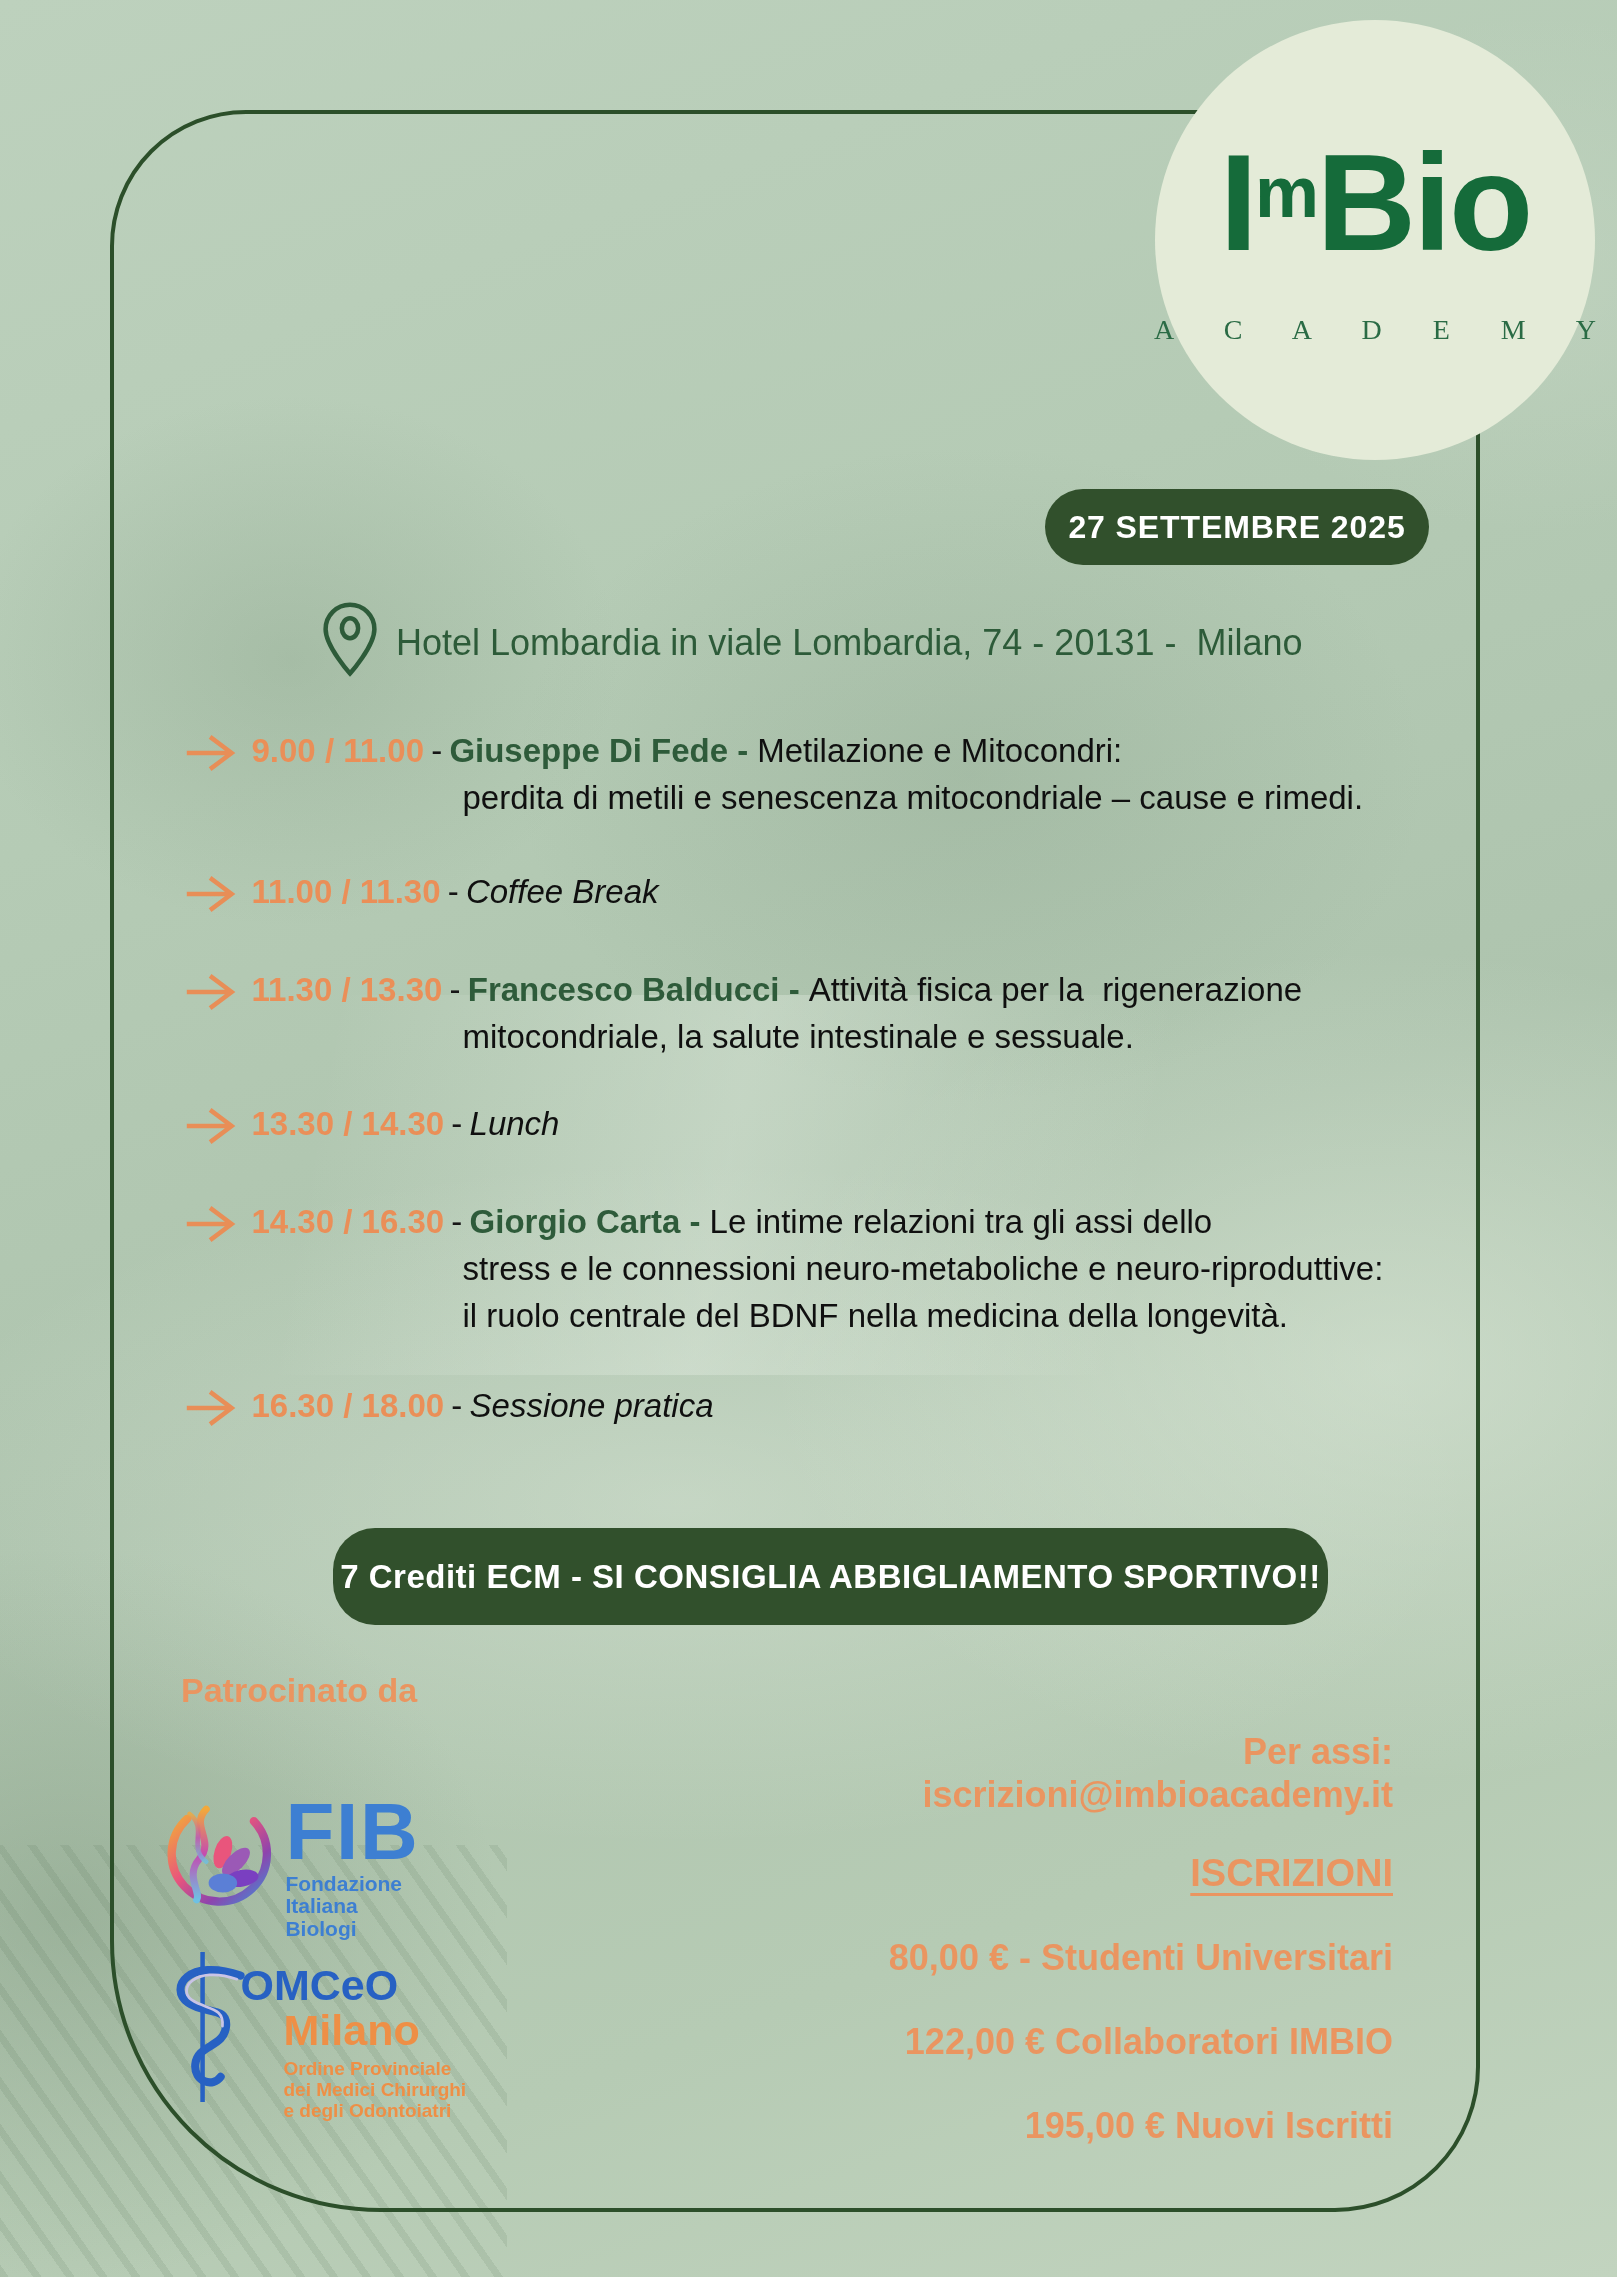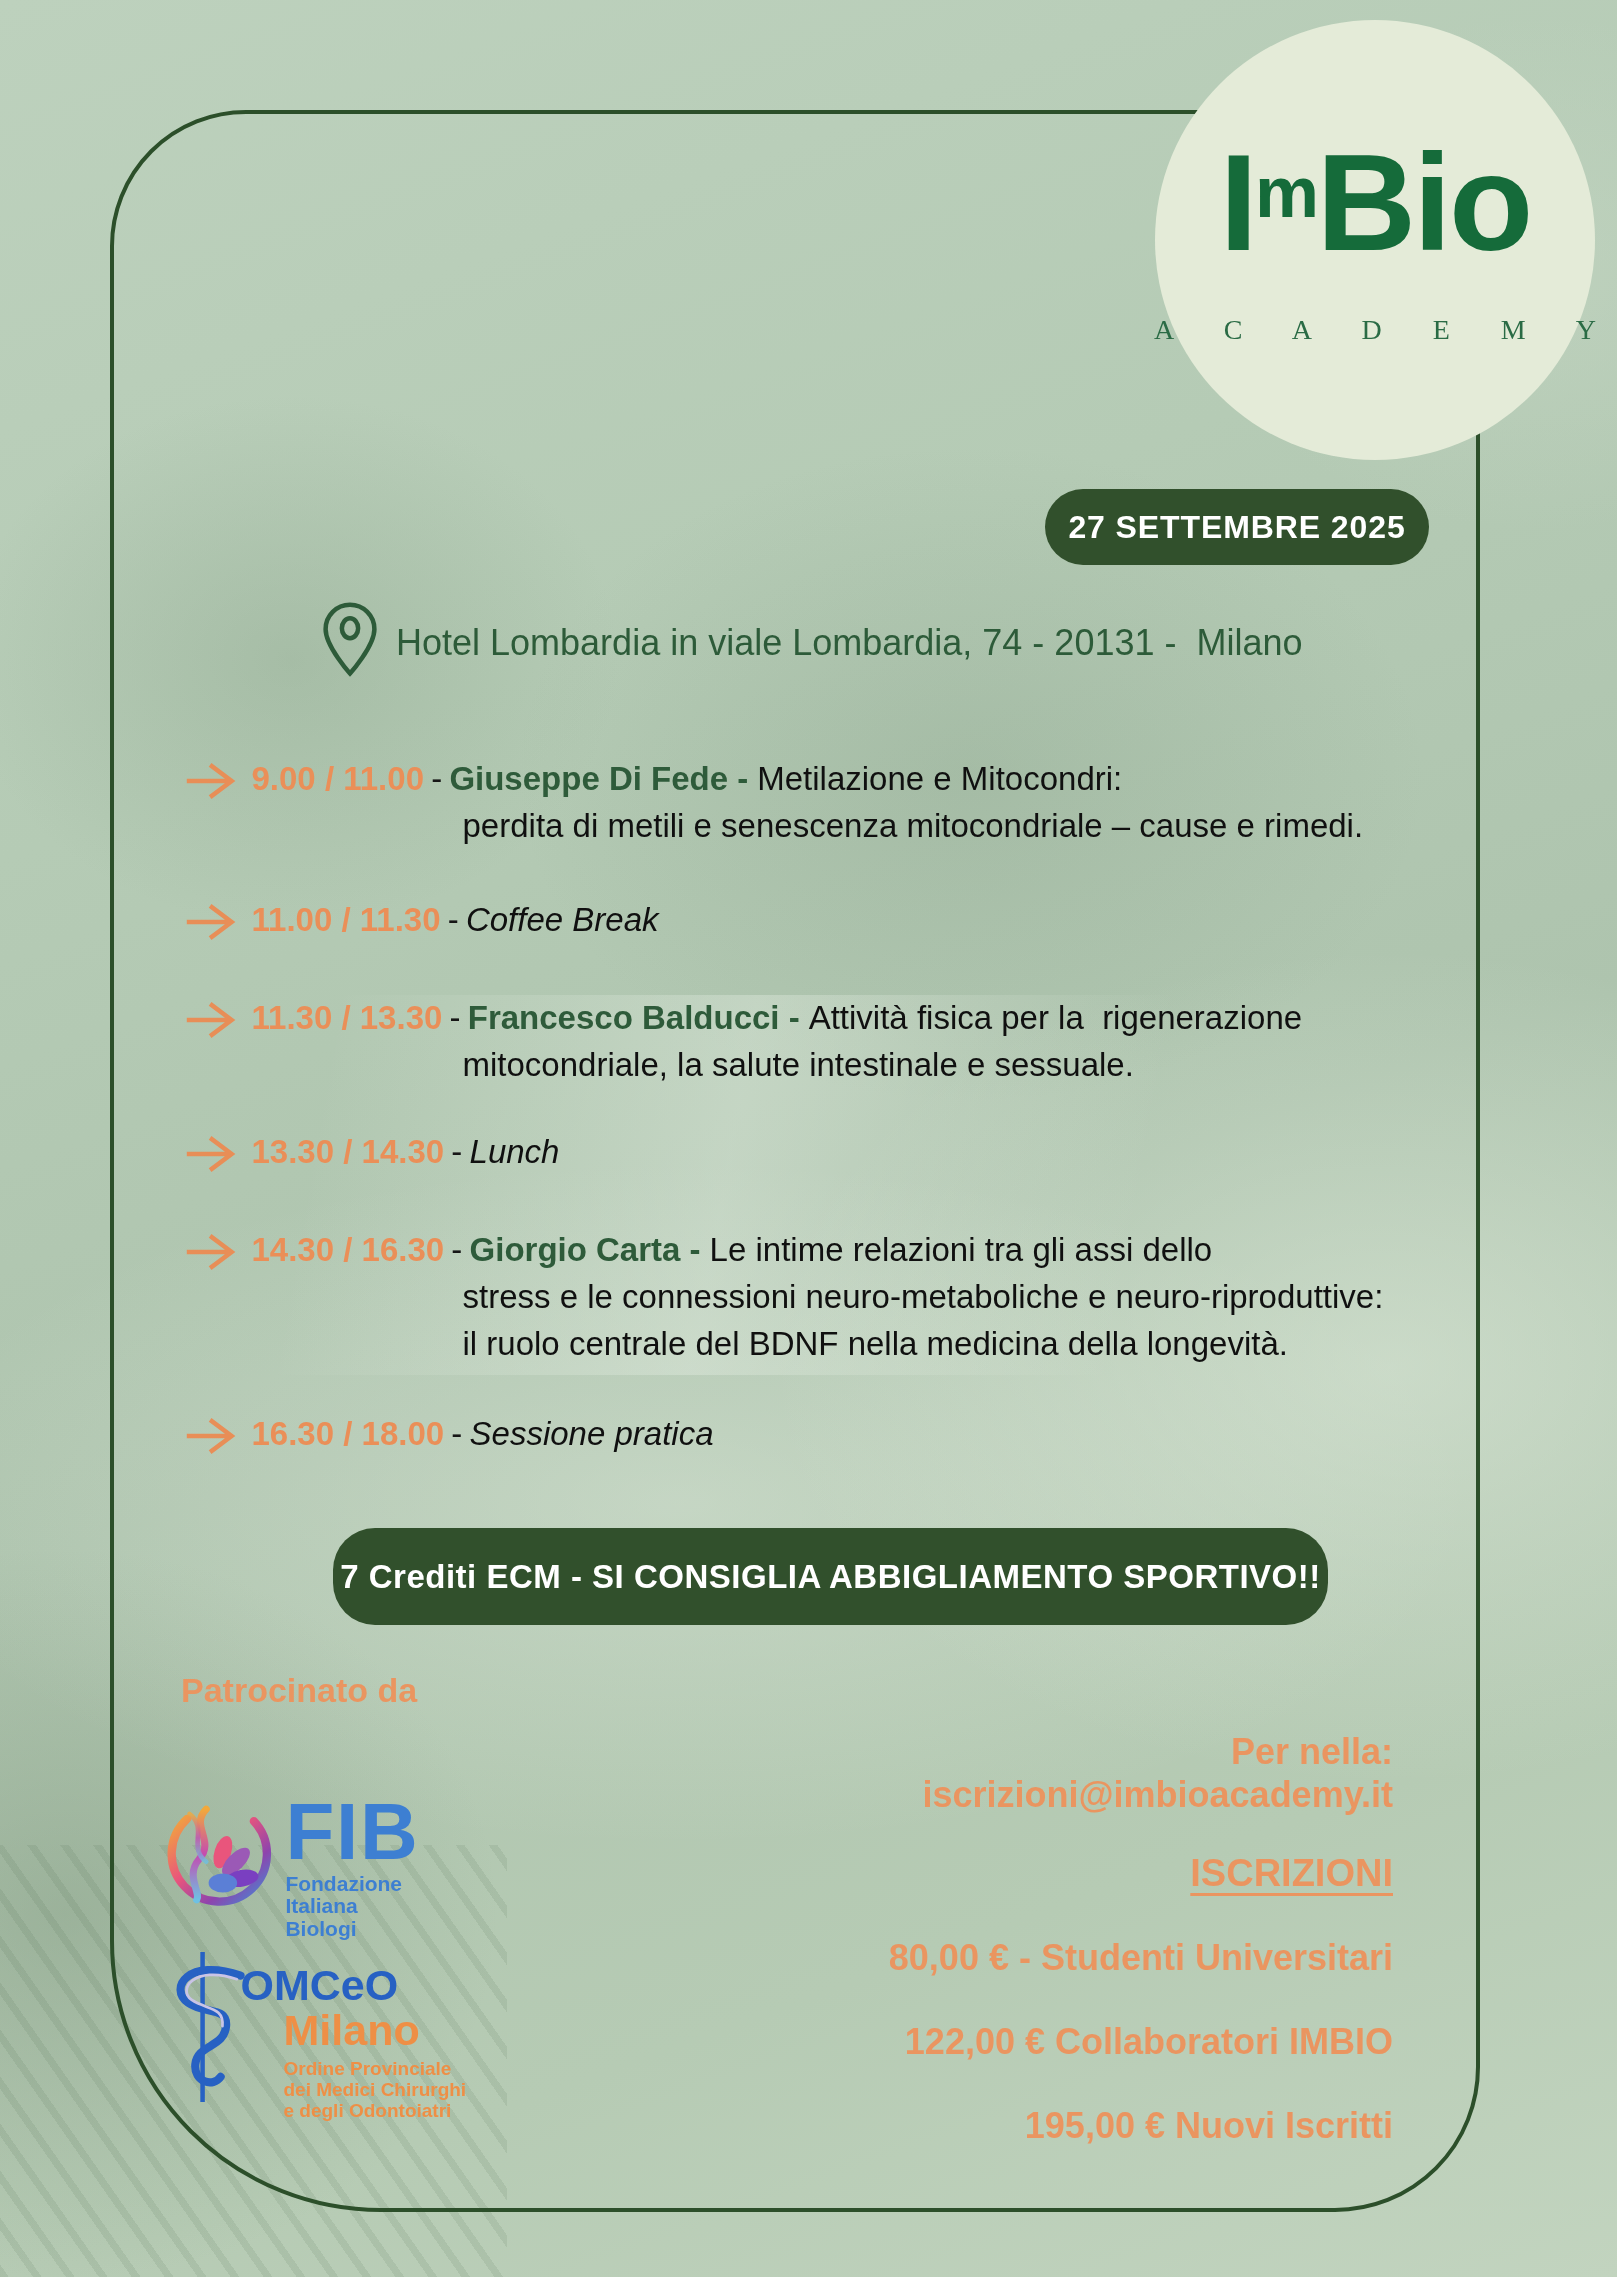--- a/index.html
+++ b/index.html
@@ -65,21 +65,21 @@
     position:absolute;left:1045px;top:489px;width:384px;height:76px;border-radius:38px;
     background:#31502C;display:flex;align-items:center;justify-content:center;
     color:#ffffff;font-weight:bold;font-size:32px;letter-spacing:0.9px;white-space:nowrap;
   }
 
   
   .location{position:absolute;left:322px;top:601px;display:flex;align-items:center;gap:18px;}
   .location .loc-text{color:#2D5B39;font-size:36px;padding-top:5.4px;white-space:nowrap;}
 
   
-  .schedule{position:absolute;left:185px;top:755px;width:1266px;}
+  .schedule{position:absolute;left:185px;top:727px;width:1266px;}
   .sched-row{display:flex;align-items:flex-start;}
   .sched-row .arrow{flex:0 0 auto;margin:7.2px 14.5px 0 0;}
   .sched-text{font-size:33px;line-height:47px;color:#101010;}
   .sched-text .time{color:#EA8F58;font-weight:bold;}
   .sched-text .sep{color:#161616;margin:0 7.2px;}
   .sched-text .speaker{color:#2E5B3A;font-weight:bold;margin-right:9px;}
   .sched-text .ital{font-style:italic;}
   .sched-text span:empty{display:none;}
   .cont{padding-left:211px;}
   .cont:empty{display:none;}
@@ -254,21 +254,21 @@
         <div class="omceo-city">Milano</div>
         <div class="omceo-small">
           <div>Ordine Provinciale</div>
           <div>dei Medici Chirurghi</div>
           <div>e degli Odontoiatri</div>
         </div>
       </div>
     </div>
 
     <div class="info">
-      <div class="per-info">Per nella:</div>
+      <div class="per-info">Per assi:</div>
       <div class="email">iscrizioni@imbioacademy.it</div>
       <div><span class="iscrizioni">ISCRIZIONI</span></div>
       <div class="price">80,00 € - Studenti Universitari</div>
       <div class="price">122,00 € Collaboratori IMBIO</div>
       <div class="price">195,00 € Nuovi Iscritti</div>
     </div>
   </div>
 </div>
 
 

